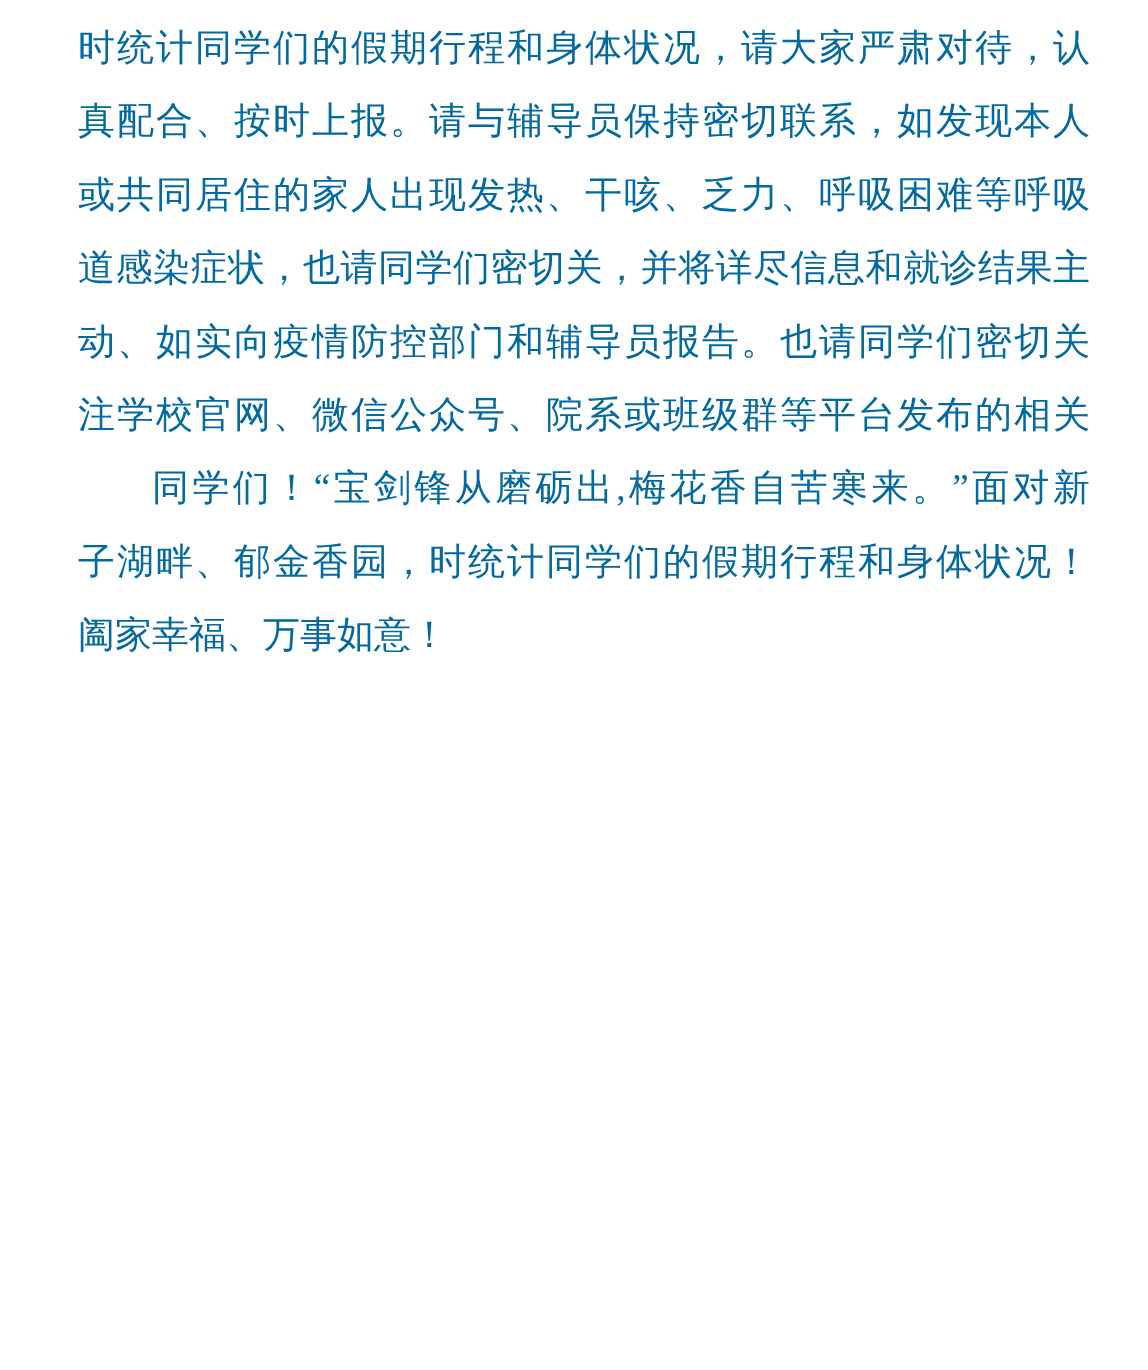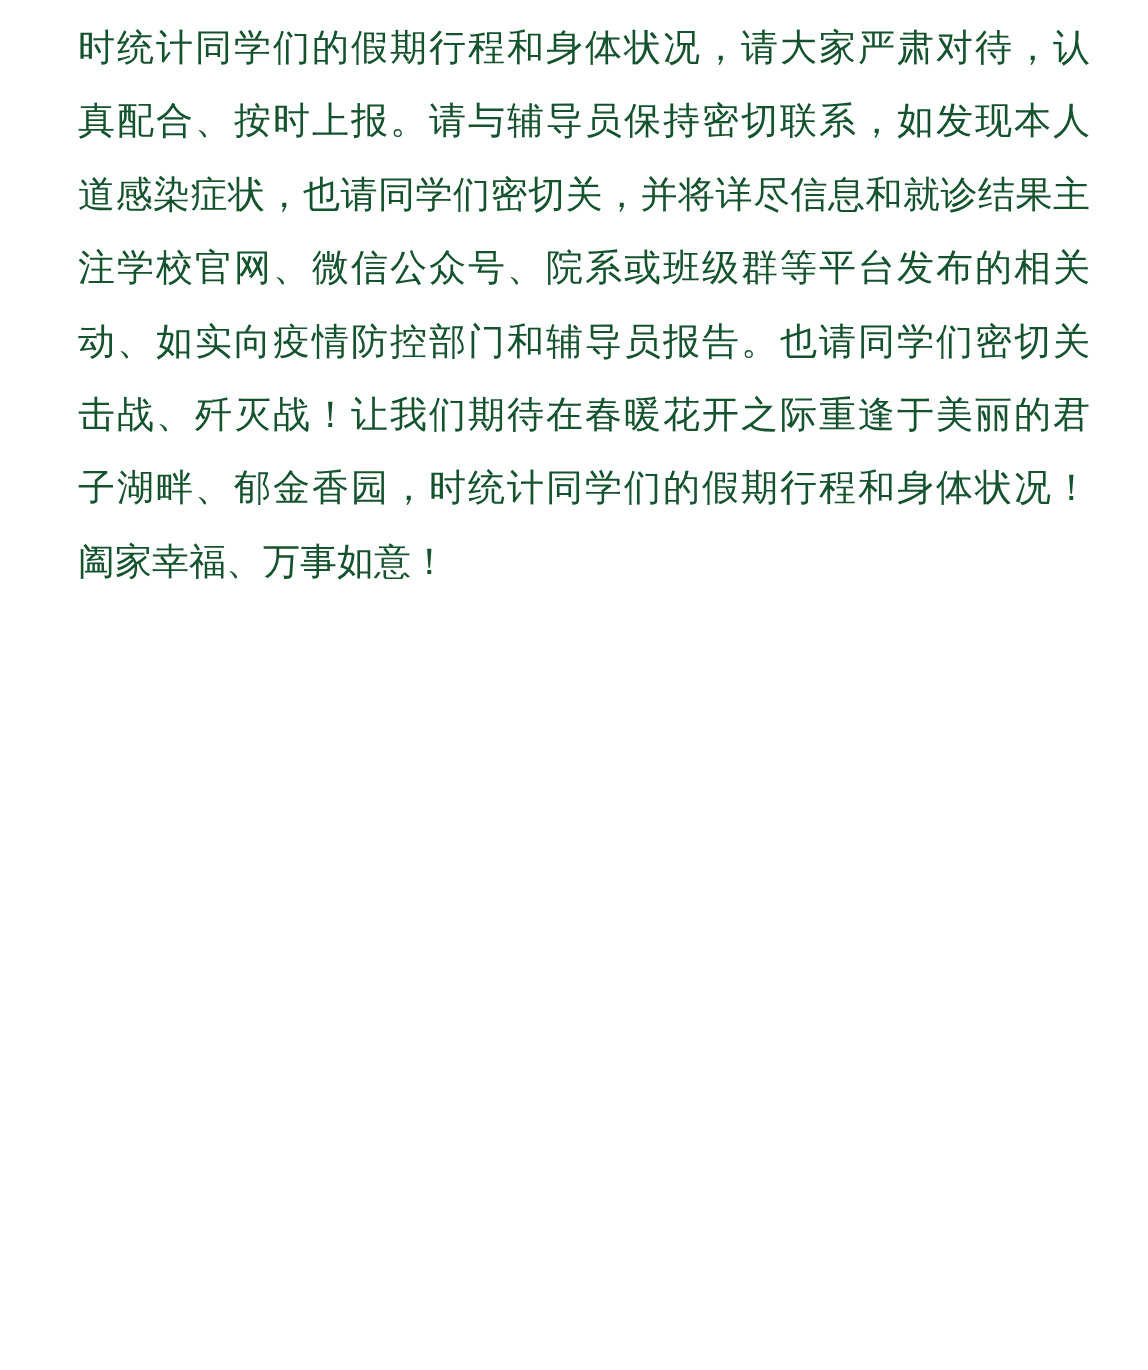--- a/index.html
+++ b/index.html
@@ -18,21 +18,21 @@
     height: 1370px;
     background: #ffffff;
   }
   .doc {
     position: absolute;
     left: 78px;
     top: 11px;
     width: 1012px;
     font-family: "Liberation Serif", "DejaVu Serif", serif;
     font-size: 37px;
-    color: #14532d;
+    color: #0369a1;
     letter-spacing: 0;
   }
   .line {
     height: 73.4px;
     line-height: 73.4px;
     white-space: normal;
     overflow: visible;
     text-align: justify;
     text-align-last: left;
     -moz-text-align-last: left;
@@ -45,20 +45,21 @@
     text-indent: 74px;
   }
 </style>
 </head>
 <body>
 
 <div class="page">
   <div class="doc" id="doc">
       <div class="line j">时统计同学们的假期行程和身体状况，请大家严肃对待，认</div>
       <div class="line j">真配合、按时上报。请与辅导员保持密切联系，如发现本人</div>
+      <div class="line j">或共同居住的家人出现发热、干咳、乏力、呼吸困难等呼吸</div>
       <div class="line j">道感染症状，也请同学们密切关，并将详尽信息和就诊结果主</div>
+      <div class="line j">动、如实向疫情防控部门和辅导员报告。也请同学们密切关</div>
       <div class="line j">注学校官网、微信公众号、院系或班级群等平台发布的相关</div>
-      <div class="line j">动、如实向疫情防控部门和辅导员报告。也请同学们密切关</div>
-      <div class="line j">击战、歼灭战！让我们期待在春暖花开之际重逢于美丽的君</div>
+      <div class="line j in">同学们！“宝剑锋从磨砺出,梅花香自苦寒来。”面对新</div>
       <div class="line j">子湖畔、郁金香园，时统计同学们的假期行程和身体状况！</div>
       <div class="line">阖家幸福、万事如意！</div>
     </div>
 </div>
 
 </body></html>

